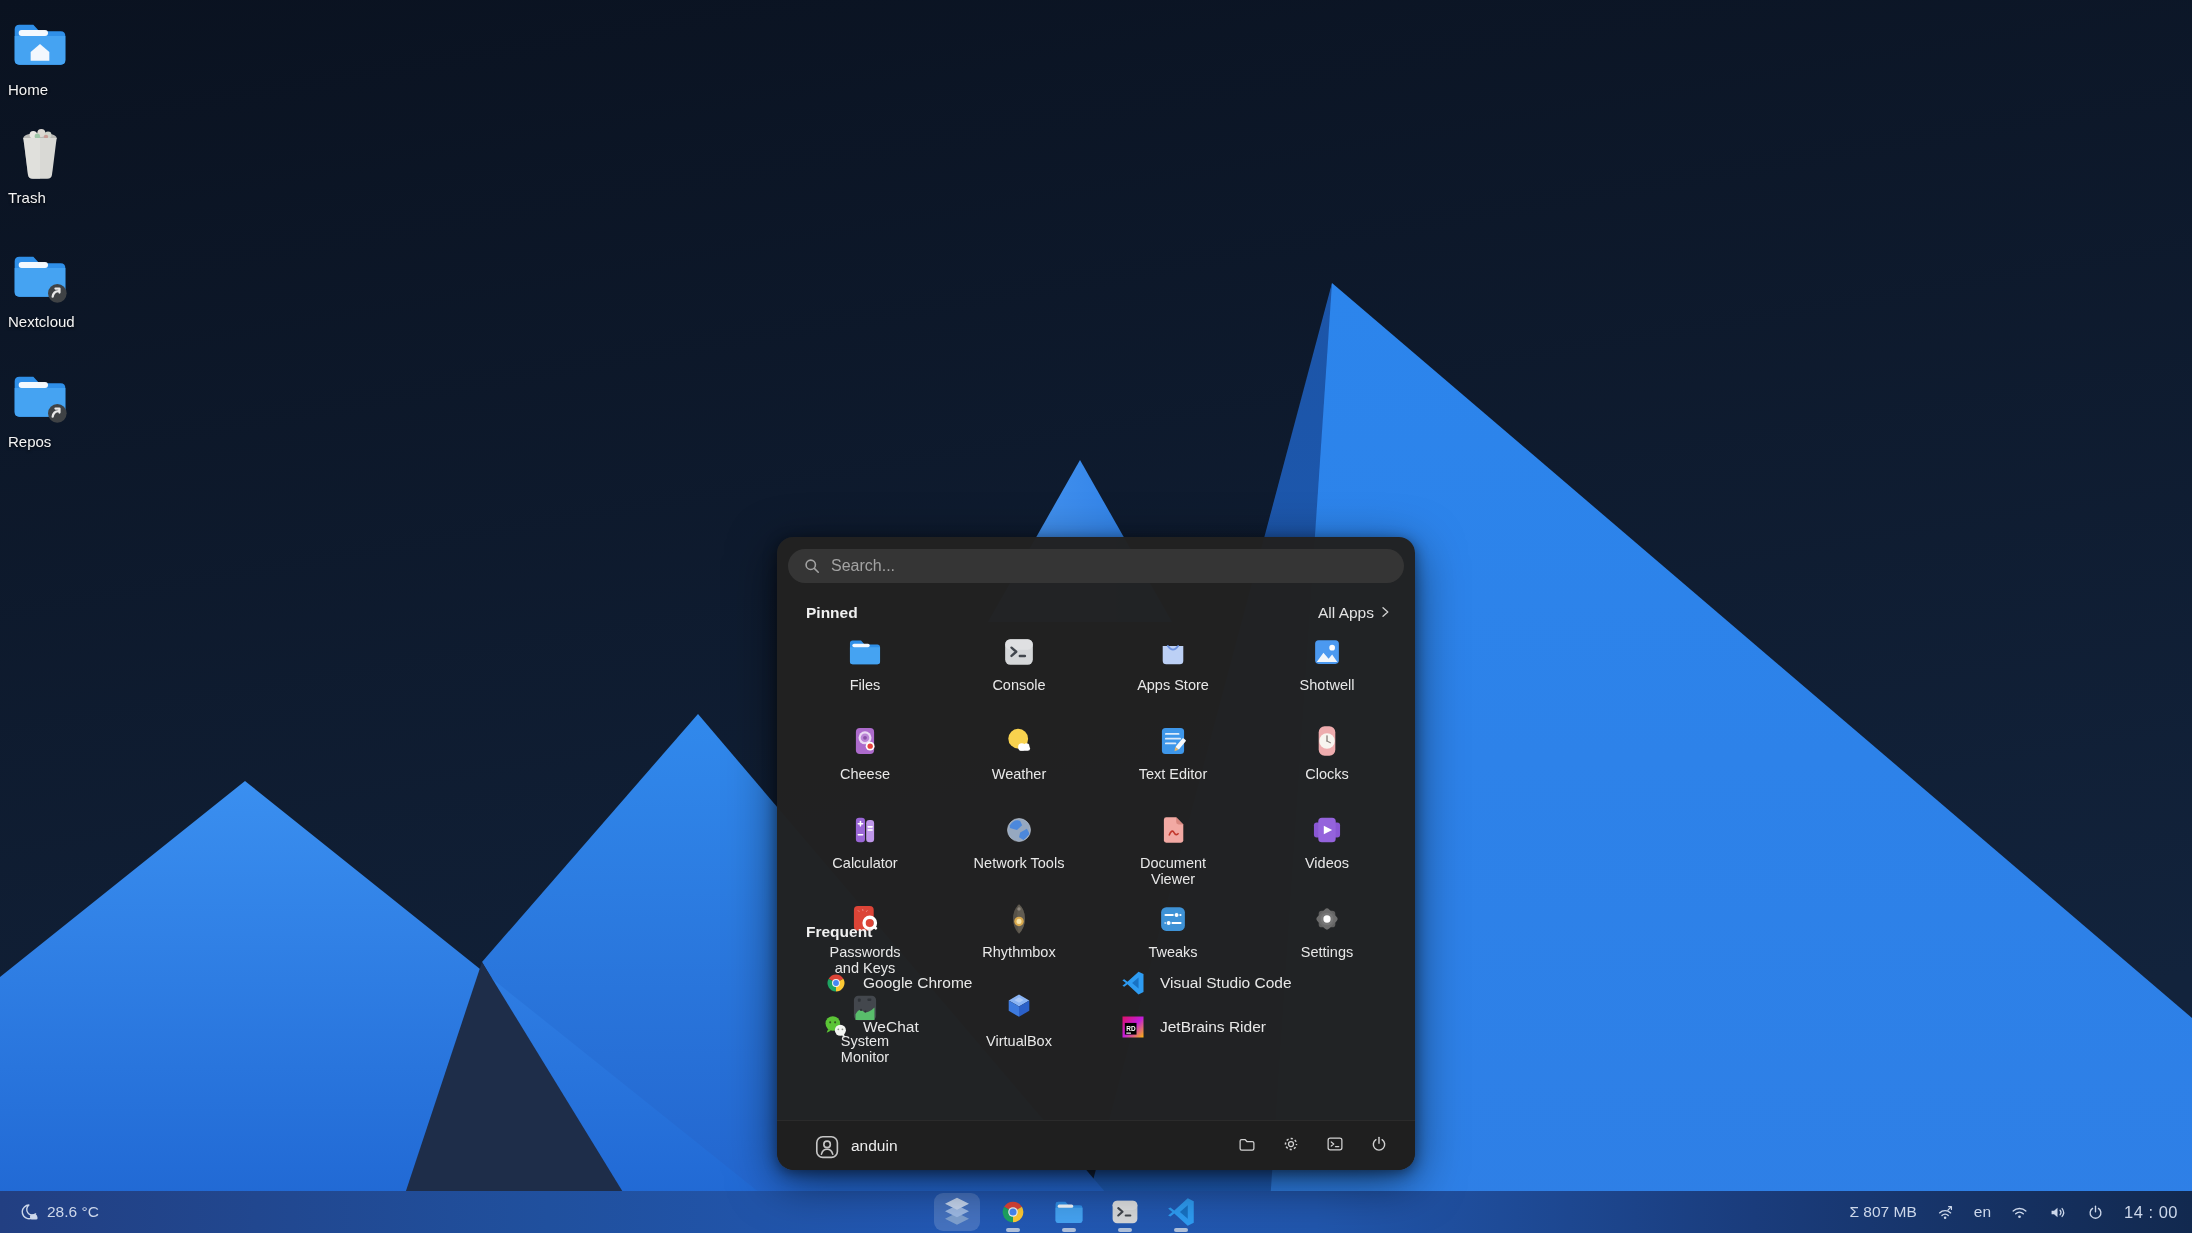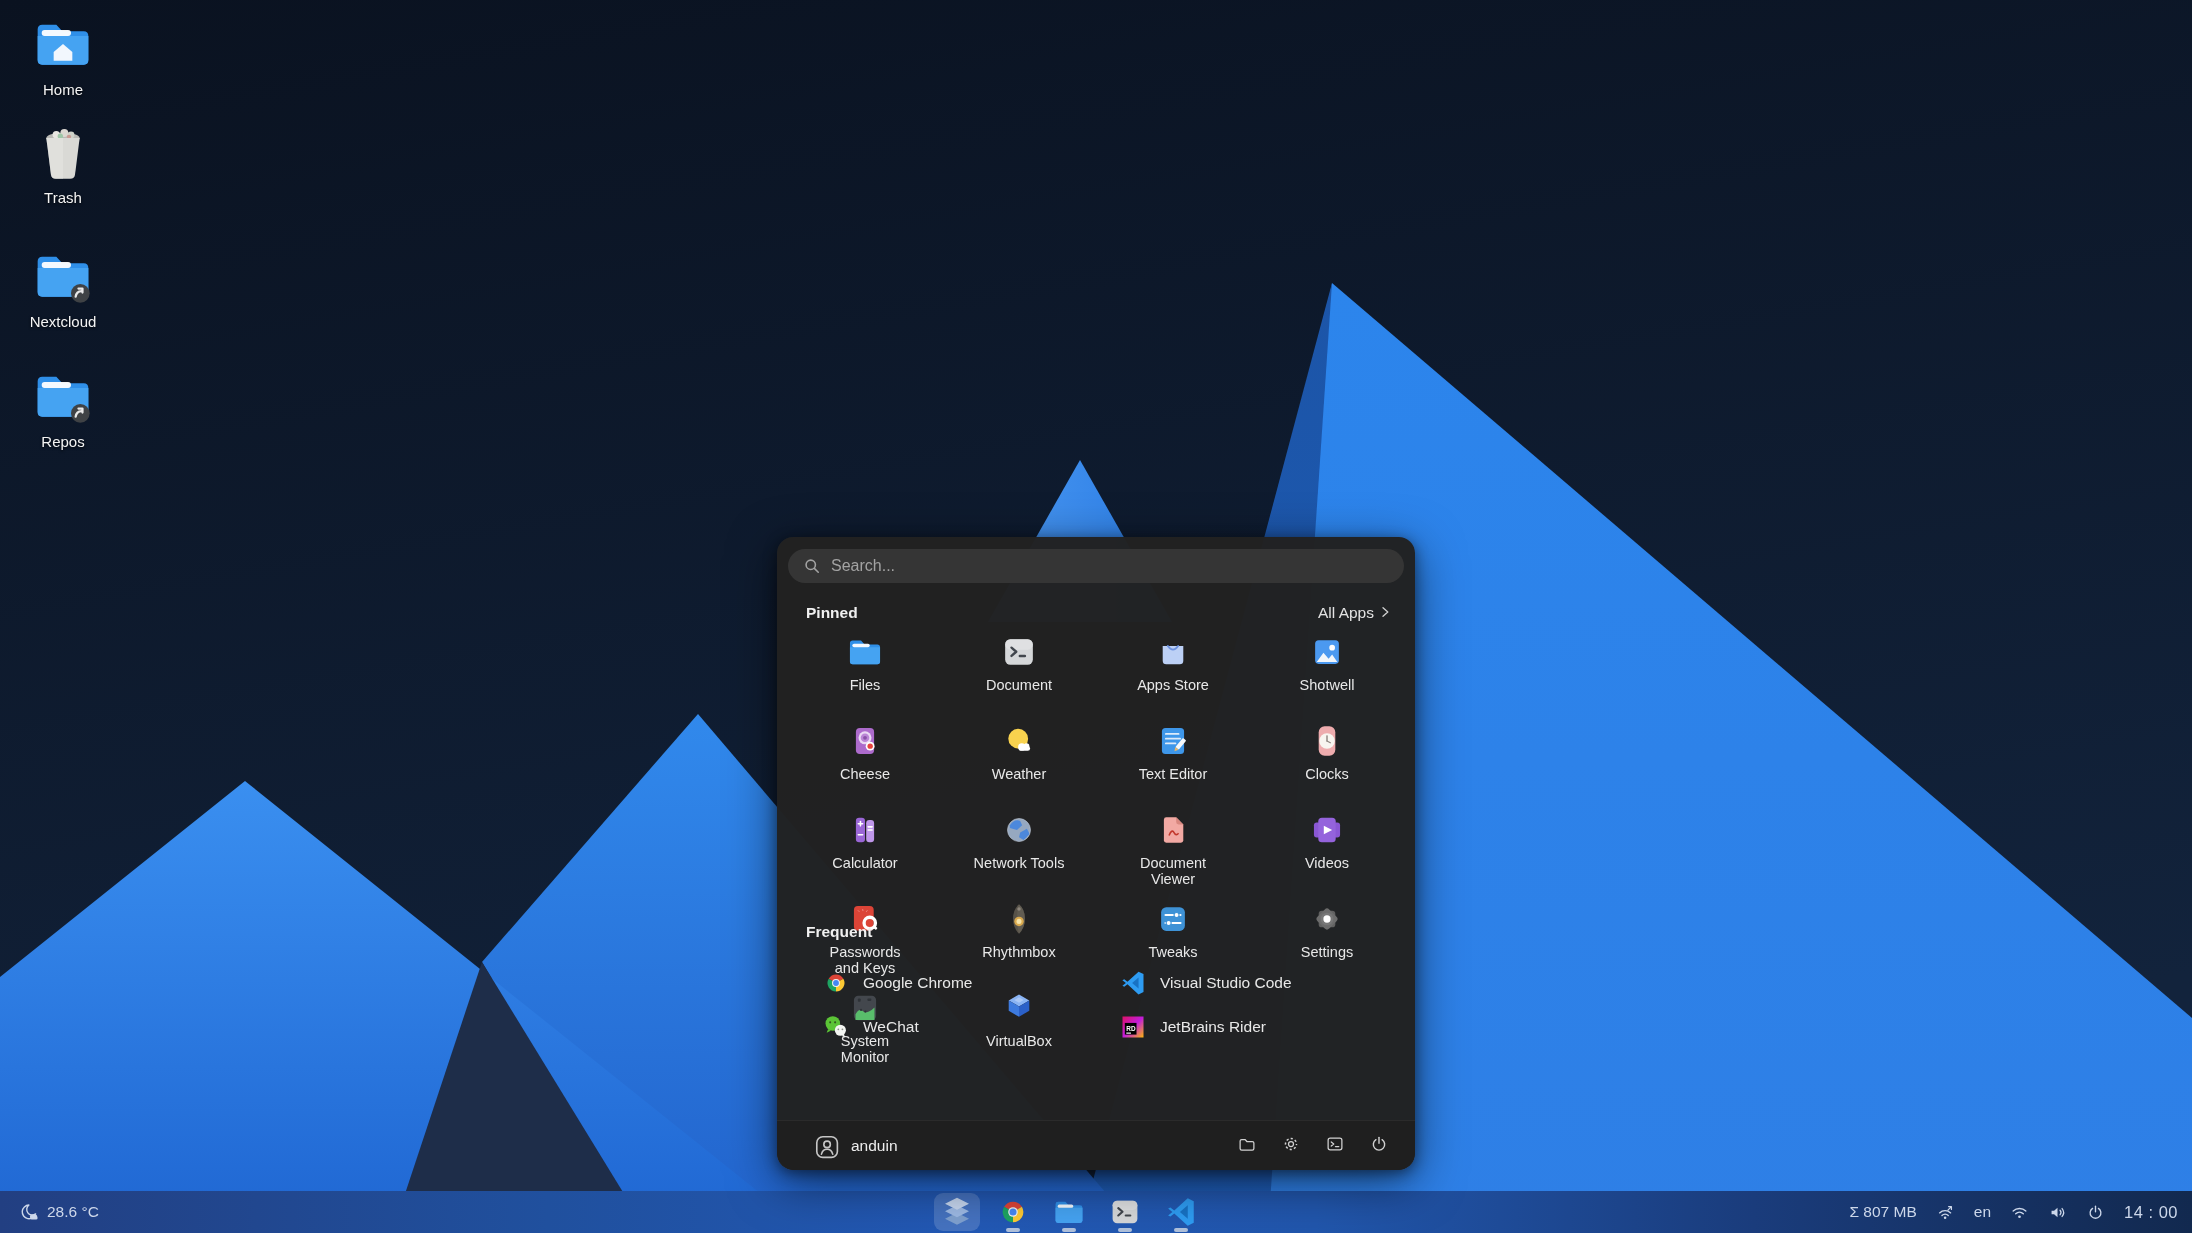--- a/index.html
+++ b/index.html
@@ -4,21 +4,21 @@
 <title>Desktop</title>
 <style>
   html,body{margin:0;padding:0;background:#000;}
   .screen{position:relative;width:2192px;height:1233px;overflow:hidden;
           font-family:"Liberation Sans",sans-serif;background:#0b1424;}
   .wallpaper{position:absolute;left:0;top:0;z-index:0;}
 
   
   .desktop-icons{position:absolute;left:0;top:0;z-index:2;}
   .desk-item{position:absolute;left:8px;width:110px;display:flex;flex-direction:column;
-             align-items:center;gap:5px;cursor:default;}
+             gap:5px;cursor:default;}
   .desk-glyph{width:64px;height:64px;display:flex;align-items:center;justify-content:center;}
   .desk-label{color:#f4f4f4;font-size:15px;text-shadow:0 1px 3px rgba(0,0,0,.85);white-space:nowrap;}
 
   
   .launcher-popup{position:absolute;left:777px;top:537px;width:638px;height:633px;
       background:rgba(34,34,34,.985);border-radius:16px;z-index:10;
       box-shadow:0 12px 48px rgba(0,0,0,.55),0 3px 14px rgba(0,0,0,.45);}
   .search-bar{position:absolute;left:11px;right:11px;top:12px;height:34px;border-radius:17px;
       background:#353535;display:flex;align-items:center;padding:0 14px;gap:9px;box-sizing:border-box;}
   .search-placeholder{color:#a3a3a3;font-size:16px;}
@@ -193,21 +193,21 @@
             </svg></div>
           <div class="app-label">Files</div>
         </div>
         <div class="app-cell">
           <div class="app-glyph"><svg width="38" height="38" viewBox="0 0 48 48" xmlns="http://www.w3.org/2000/svg">
               <rect x="6.5" y="8" width="35" height="32" rx="6.5" fill="#d5d7d9"></rect>
               <rect x="6.5" y="8" width="35" height="13" rx="6.5" fill="#e2e4e6" opacity=".7"></rect>
               <path d="M14.5 18.5 l6 5.2 -6 5.2" fill="none" stroke="#41464d" stroke-width="3" stroke-linecap="round" stroke-linejoin="round"></path>
               <rect x="23.5" y="27.5" width="9.5" height="3" rx="1.5" fill="#41464d"></rect>
             </svg></div>
-          <div class="app-label">Document</div>
+          <div class="app-label">Console</div>
         </div>
         <div class="app-cell">
           <div class="app-glyph"><svg width="38" height="38" viewBox="0 0 48 48" xmlns="http://www.w3.org/2000/svg">
               <path d="M11 16.5 h26 v18.5 q0 4.5-4.5 4.5 h-17 q-4.5 0-4.5-4.5 z" fill="#bcd0f5"></path>
               <path d="M17.5 16.5 q6.5 9 13 0" fill="none" stroke="#6e93e0" stroke-width="2.4" stroke-linecap="round"></path>
             </svg></div>
           <div class="app-label">Apps Store</div>
         </div>
         <div class="app-cell">
           <div class="app-glyph"><svg width="38" height="38" viewBox="0 0 48 48" xmlns="http://www.w3.org/2000/svg">

